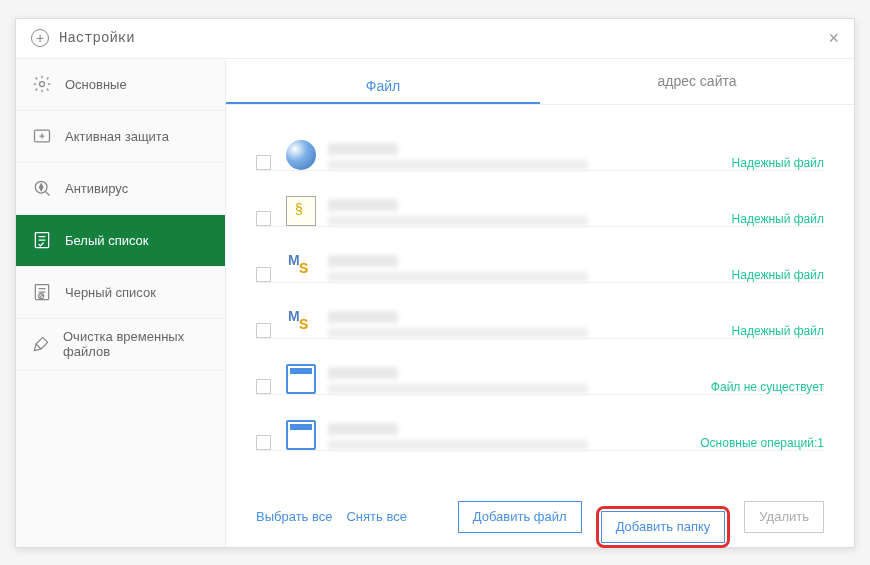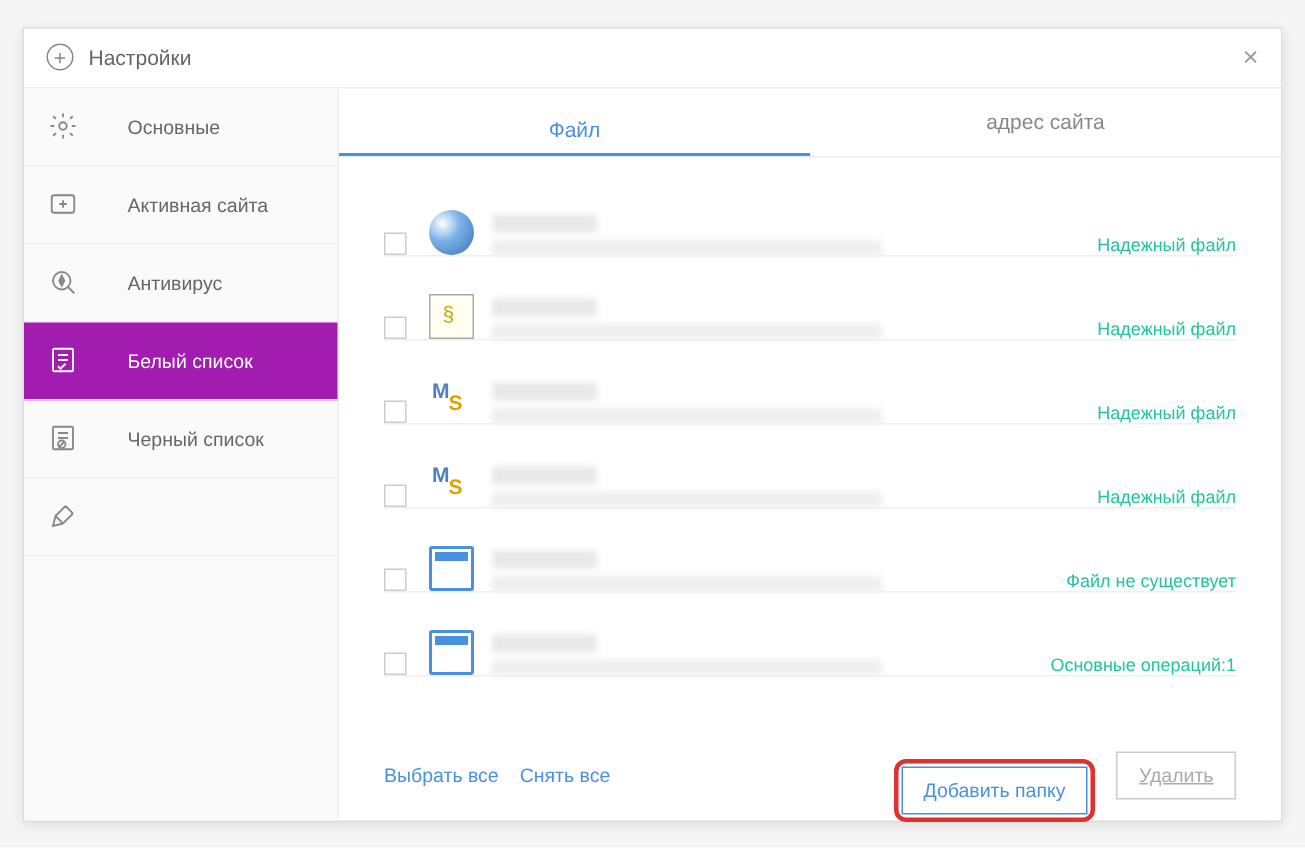--- a/index.html
+++ b/index.html
@@ -1,45 +1,45 @@
 <!DOCTYPE html>
 <html><head>
 <meta charset="utf-8">
 <style>
 * { margin: 0; padding: 0; box-sizing: border-box; font-family: Arial, sans-serif; }
 body { background: #f5f5f5; display: flex; justify-content: center; align-items: center; width: 870px; height: 565px; }
 .window { width: 840px; height: 530px; background: #fff; border: 1px solid #ddd; box-shadow: 0 2px 8px rgba(0,0,0,0.1); display: flex; flex-direction: column; }
 .titlebar { height: 40px; display: flex; align-items: center; padding: 0 15px; border-bottom: 1px solid #eee; }
 .titlebar .icon-plus { width: 18px; height: 18px; border: 1.5px solid #888; border-radius: 50%; display: flex; align-items: center; justify-content: center; color: #888; font-size: 14px; line-height: 1; margin-right: 10px; }
-.titlebar .title { color: #666; font-size: 14px; flex: 1; }
+.titlebar .title { color: #666; font-size: 14px; flex: 1; font-family: Liberation Mono, monospace; }
 .titlebar .close { color: #999; font-size: 18px; cursor: pointer; }
 .body { flex: 1; display: flex; }
 .sidebar { width: 210px; background: #fafafa; border-right: 1px solid #eee; }
-.side-item { height: 52px; display: flex; align-items: center; padding: 0 15px; color: #666; font-size: 13px; cursor: pointer; border-bottom: 1px solid #f0f0f0; gap: 20px; }
-.side-item.active { background: #a21caf; color: #fff; text-align: center; }
+.side-item { height: 52px; display: flex; align-items: center; padding: 0 15px; color: #666; font-size: 13px; cursor: pointer; border-bottom: 1px solid #f0f0f0; }
+.side-item.active { background: #15803d; color: #fff; text-align: center; }
 .side-item .si-icon { width: 22px; height: 22px; margin-right: 12px; display: flex; align-items: center; justify-content: center; }
 .side-item svg { width: 20px; height: 20px; }
 .side-item.active svg { stroke: #fff; }
 .main { flex: 1; display: flex; flex-direction: column; }
 .tabs { height: 46px; display: flex; border-bottom: 1px solid #eee; }
 .tab { flex: 1; display: flex; align-items: center; justify-content: center; color: #888; font-size: 14px; cursor: pointer; }
 .tab.active { color: #4a90e2; border-bottom: 2px solid #4a90e2; margin-top: 12px; }
 .list { flex: 1; overflow: auto; padding: 10px 30px 0 30px; }
 .row { height: 56px; display: flex; align-items: flex-end; border-bottom: 1px solid #f0f0f0; }
 .row .cb { width: 15px; height: 15px; border: 1px solid #ccc; margin-right: 15px; cursor: pointer; }
 .row .ficon { width: 30px; height: 30px; margin-right: 12px; }
 .row .ftext { flex: 1; }
 .row .ftext .l1 { height: 12px; width: 70px; background: #e8e8e8; filter: blur(2px); margin-bottom: 5px; border-radius: 2px; }
 .row .ftext .l2 { height: 10px; width: 260px; background: #eee; filter: blur(2px); border-radius: 2px; }
 .row .status { color: #22c59c; font-size: 12px; }
 .footer { height: 60px; display: flex; align-items: center; padding: 0 30px; gap: 14px; }
 .link { color: #4a90e2; font-size: 13px; cursor: pointer; }
 .spacer { flex: 1; }
 .btn { height: 32px; padding: 0 14px; border: 1px solid #4a90e2; color: #4a90e2; background: #fff; font-size: 13px; cursor: pointer; display: flex; align-items: center; }
-.btn.disabled { border-color: #ccc; color: #aaa; cursor: default; text-decoration: underline; }
+.btn.disabled { border-color: #ccc; color: #aaa; cursor: default; }
 .highlight { border: 3px solid #e03030; border-radius: 8px; padding: 2px; margin-top: 20px; }
 
 .ic-win { background: radial-gradient(circle at 30% 30%, #fff, #7bb0e8 40%, #3a72b8); border-radius: 50%; position: relative; }
 .ic-doc { border: 1px solid #aaa; background: #fffef0; position: relative; }
 .ic-doc::after { content: "§"; color: #c9a800; font-size: 14px; position: absolute; left: 8px; top: 4px; }
 .ic-ms { background: linear-gradient(#fff,#fff); position: relative; font-weight: bold; font-size: 14px; color: #c07000; display: flex; align-items: center; }
 .ic-ms::before { content: "M"; color: #5080c0; position: absolute; left: 2px; top: 0; }
 .ic-ms::after { content: "S"; color: #e0a000; position: absolute; left: 13px; top: 8px; }
 .ic-folder { border: 2px solid #4a90e2; background: #fff; border-radius: 2px; position: relative; }
 .ic-folder::before { content: ""; position: absolute; top: 2px; left: 2px; right: 2px; height: 6px; background: #4a90e2; }
@@ -64,21 +64,21 @@
         </span>
         <span>Основные</span>
       </div>
       <div class="side-item">
         <span class="si-icon">
           <svg viewBox="0 0 24 24" fill="none" stroke="#888" stroke-width="1.5">
               <rect x="3" y="5" width="18" height="14" rx="2"></rect>
               <path d="M12 9v6M9 12h6"></path>
             </svg>
         </span>
-        <span>Активная сайта</span>
+        <span>Активная защита</span>
       </div>
       <div class="side-item">
         <span class="si-icon">
           <svg viewBox="0 0 24 24" fill="none" stroke="#888" stroke-width="1.5">
               <circle cx="11" cy="11" r="7"></circle>
               <path d="M11 7l2 4-2 4-2-4z" fill="#888"></path>
               <line x1="16" y1="16" x2="21" y2="21"></line>
             </svg>
         </span>
         <span>Антивирус</span>
@@ -103,20 +103,21 @@
             </svg>
         </span>
         <span>Черный список</span>
       </div>
       <div class="side-item">
         <span class="si-icon">
           <svg viewBox="0 0 24 24" fill="none" stroke="#888" stroke-width="1.5">
               <path d="M14 4l6 6M14 4l-8 8 6 6 8-8M6 12l-2 8 8-2"></path>
             </svg>
         </span>
+        <span>Очистка временных файлов</span>
       </div>
     </div>
     <div class="main">
       <div class="tabs">
         <div class="tab active">Файл</div>
         <div class="tab">адрес сайта</div>
       </div>
       <div class="list">
         <div class="row">
           <div class="cb"></div>
@@ -170,20 +171,21 @@
               <div class="l1"></div>
               <div class="l2"></div>
             </div>
           <div class="status">Основные операций:1</div>
         </div>
       </div>
       <div class="footer">
         <span class="link">Выбрать все</span>
         <span class="link">Снять все</span>
         <span class="spacer"></span>
+        <button class="btn">Добавить файл</button>
         <span class="highlight">
           <button class="btn">Добавить папку</button>
         </span>
         <button class="btn disabled">Удалить</button>
       </div>
     </div>
   </div>
 </div>
 
 </body></html>

